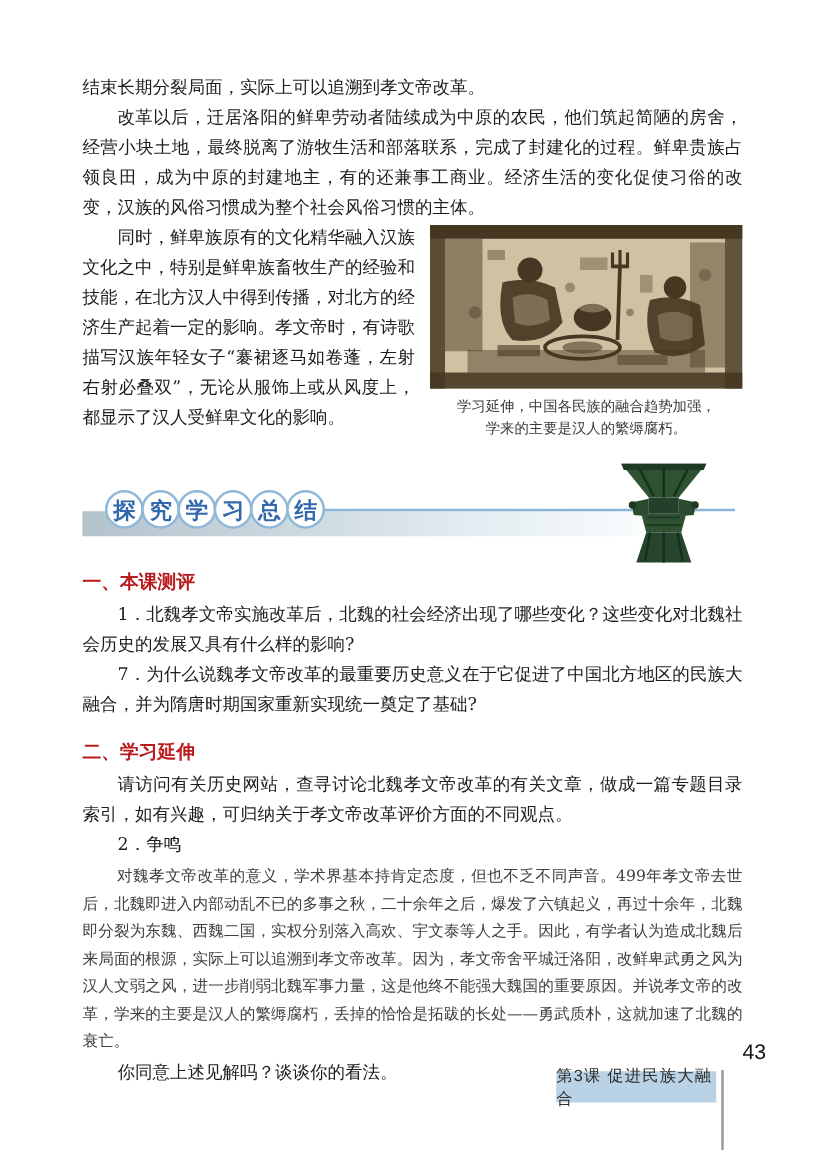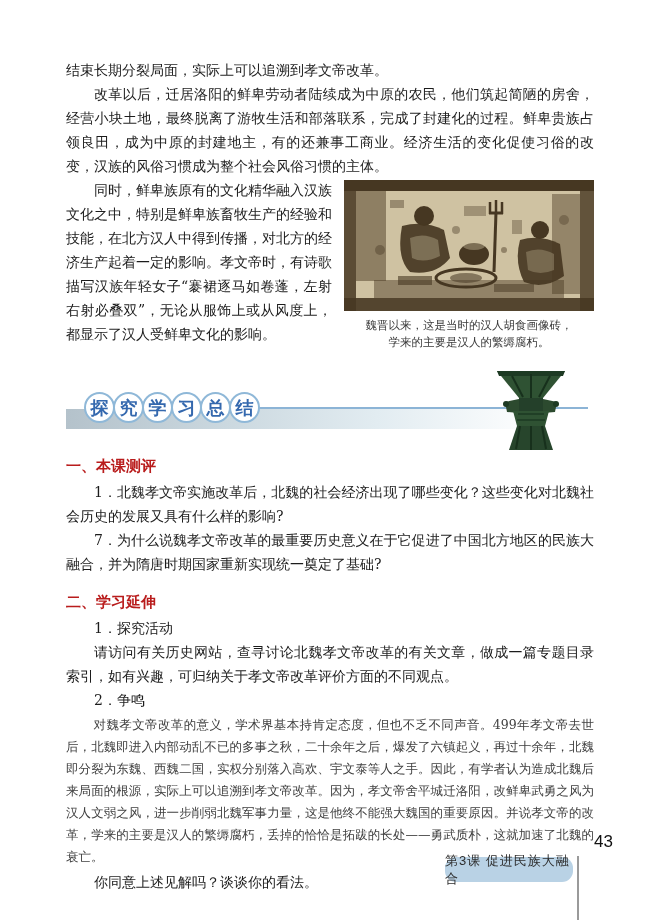--- a/index.html
+++ b/index.html
@@ -66,21 +66,21 @@
   .kaiti {
     font-size:12.5px; line-height:22px; color:#404040;
     text-indent:2.2em; margin-top:2px;
   }
   .ask-line { text-indent:2em; margin-top:2px; }
   
   .footer-box {
     position:absolute; left:445px; top:857px; width:128px; height:25px;
     background:#b9d2e5; display:flex; align-items:center; justify-content:center;
     font-family:"Liberation Sans", sans-serif;
-    font-size:13px; color:#2e2e2e; letter-spacing:1px;border-radius:11px;
+    font-size:13px; color:#2e2e2e; letter-spacing:1px;
   }
   .footer-rule {
     position:absolute; left:577px; top:856px; width:2px; height:64px;
     background:#9a9a9a;
   }
   .page-number {
     position:absolute; left:594px; top:832px;
     font-family:"Liberation Sans", sans-serif;
     font-size:17px; color:#111111;
   }
@@ -129,21 +129,21 @@
           <rect x="120" y="26" width="22" height="10" fill="#463722" opacity="0.35"></rect>
           <rect x="168" y="40" width="10" height="14" fill="#463722" opacity="0.35"></rect>
           <rect x="54" y="96" width="34" height="9" fill="#463722" opacity="0.6"></rect>
           <rect x="150" y="104" width="40" height="8" fill="#463722" opacity="0.5"></rect>
           <circle cx="112" cy="50" r="4" fill="#463722" opacity="0.4"></circle>
           <circle cx="160" cy="70" r="3" fill="#463722" opacity="0.45"></circle>
           <circle cx="220" cy="40" r="5" fill="#463722" opacity="0.35"></circle>
           <circle cx="36" cy="70" r="5" fill="#463722" opacity="0.4"></circle>
         </svg>
         <div class="fig-caption">
-          <div>魏晋以来，这是当时的汉人胡食画像砖，</div>
+          <div>学习延伸，中国各民族的融合趋势加强，</div>
           <div>学来的主要是汉人的繁缛腐朽。</div>
         </div>
       </div>
       <p class="indent">同时，鲜卑族原有的文化精华融入汉族文化之中，特别是鲜卑族畜牧生产的经验和技能，在北方汉人中得到传播，对北方的经济生产起着一定的影响。孝文帝时，有诗歌描写汉族年轻女子“褰裙逐马如卷蓬，左射右射必叠双”，无论从服饰上或从风度上，都显示了汉人受鲜卑文化的影响。</p>
     </div>
   </div>
 
   <div class="banner">
     <div class="banner-band"></div>
     <div class="banner-line"></div>
@@ -175,21 +175,20 @@
       <line x1="25" y1="52" x2="53" y2="52" stroke="#1d3a23" stroke-width="1.5"></line>
     </svg>
   </div>
 
   <div class="sections">
     <div class="sec-heading">一、本课测评</div>
     <p class="indent">1．北魏孝文帝实施改革后，北魏的社会经济出现了哪些变化？这些变化对北魏社会历史的发展又具有什么样的影响?</p>
     <p class="indent">7．为什么说魏孝文帝改革的最重要历史意义在于它促进了中国北方地区的民族大融合，并为隋唐时期国家重新实现统一奠定了基础?</p>
 
     <div class="sec-heading sec2-heading">二、学习延伸</div>
-    <p class="sub-item">1．探究活动</p>
     <p class="indent">请访问有关历史网站，查寻讨论北魏孝文帝改革的有关文章，做成一篇专题目录索引，如有兴趣，可归纳关于孝文帝改革评价方面的不同观点。</p>
     <p class="sub-item">2．争鸣</p>
     <p class="kaiti">对魏孝文帝改革的意义，学术界基本持肯定态度，但也不乏不同声音。499年孝文帝去世后，北魏即进入内部动乱不已的多事之秋，二十余年之后，爆发了六镇起义，再过十余年，北魏即分裂为东魏、西魏二国，实权分别落入高欢、宇文泰等人之手。因此，有学者认为造成北魏后来局面的根源，实际上可以追溯到孝文帝改革。因为，孝文帝舍平城迁洛阳，改鲜卑武勇之风为汉人文弱之风，进一步削弱北魏军事力量，这是他终不能强大魏国的重要原因。并说孝文帝的改革，学来的主要是汉人的繁缛腐朽，丢掉的恰恰是拓跋的长处——勇武质朴，这就加速了北魏的衰亡。</p>
     <p class="ask-line">你同意上述见解吗？谈谈你的看法。</p>
   </div>
 
   <div class="footer-box">第3课 促进民族大融合</div>
   <div class="footer-rule"></div>
   <div class="page-number">43</div>
 

